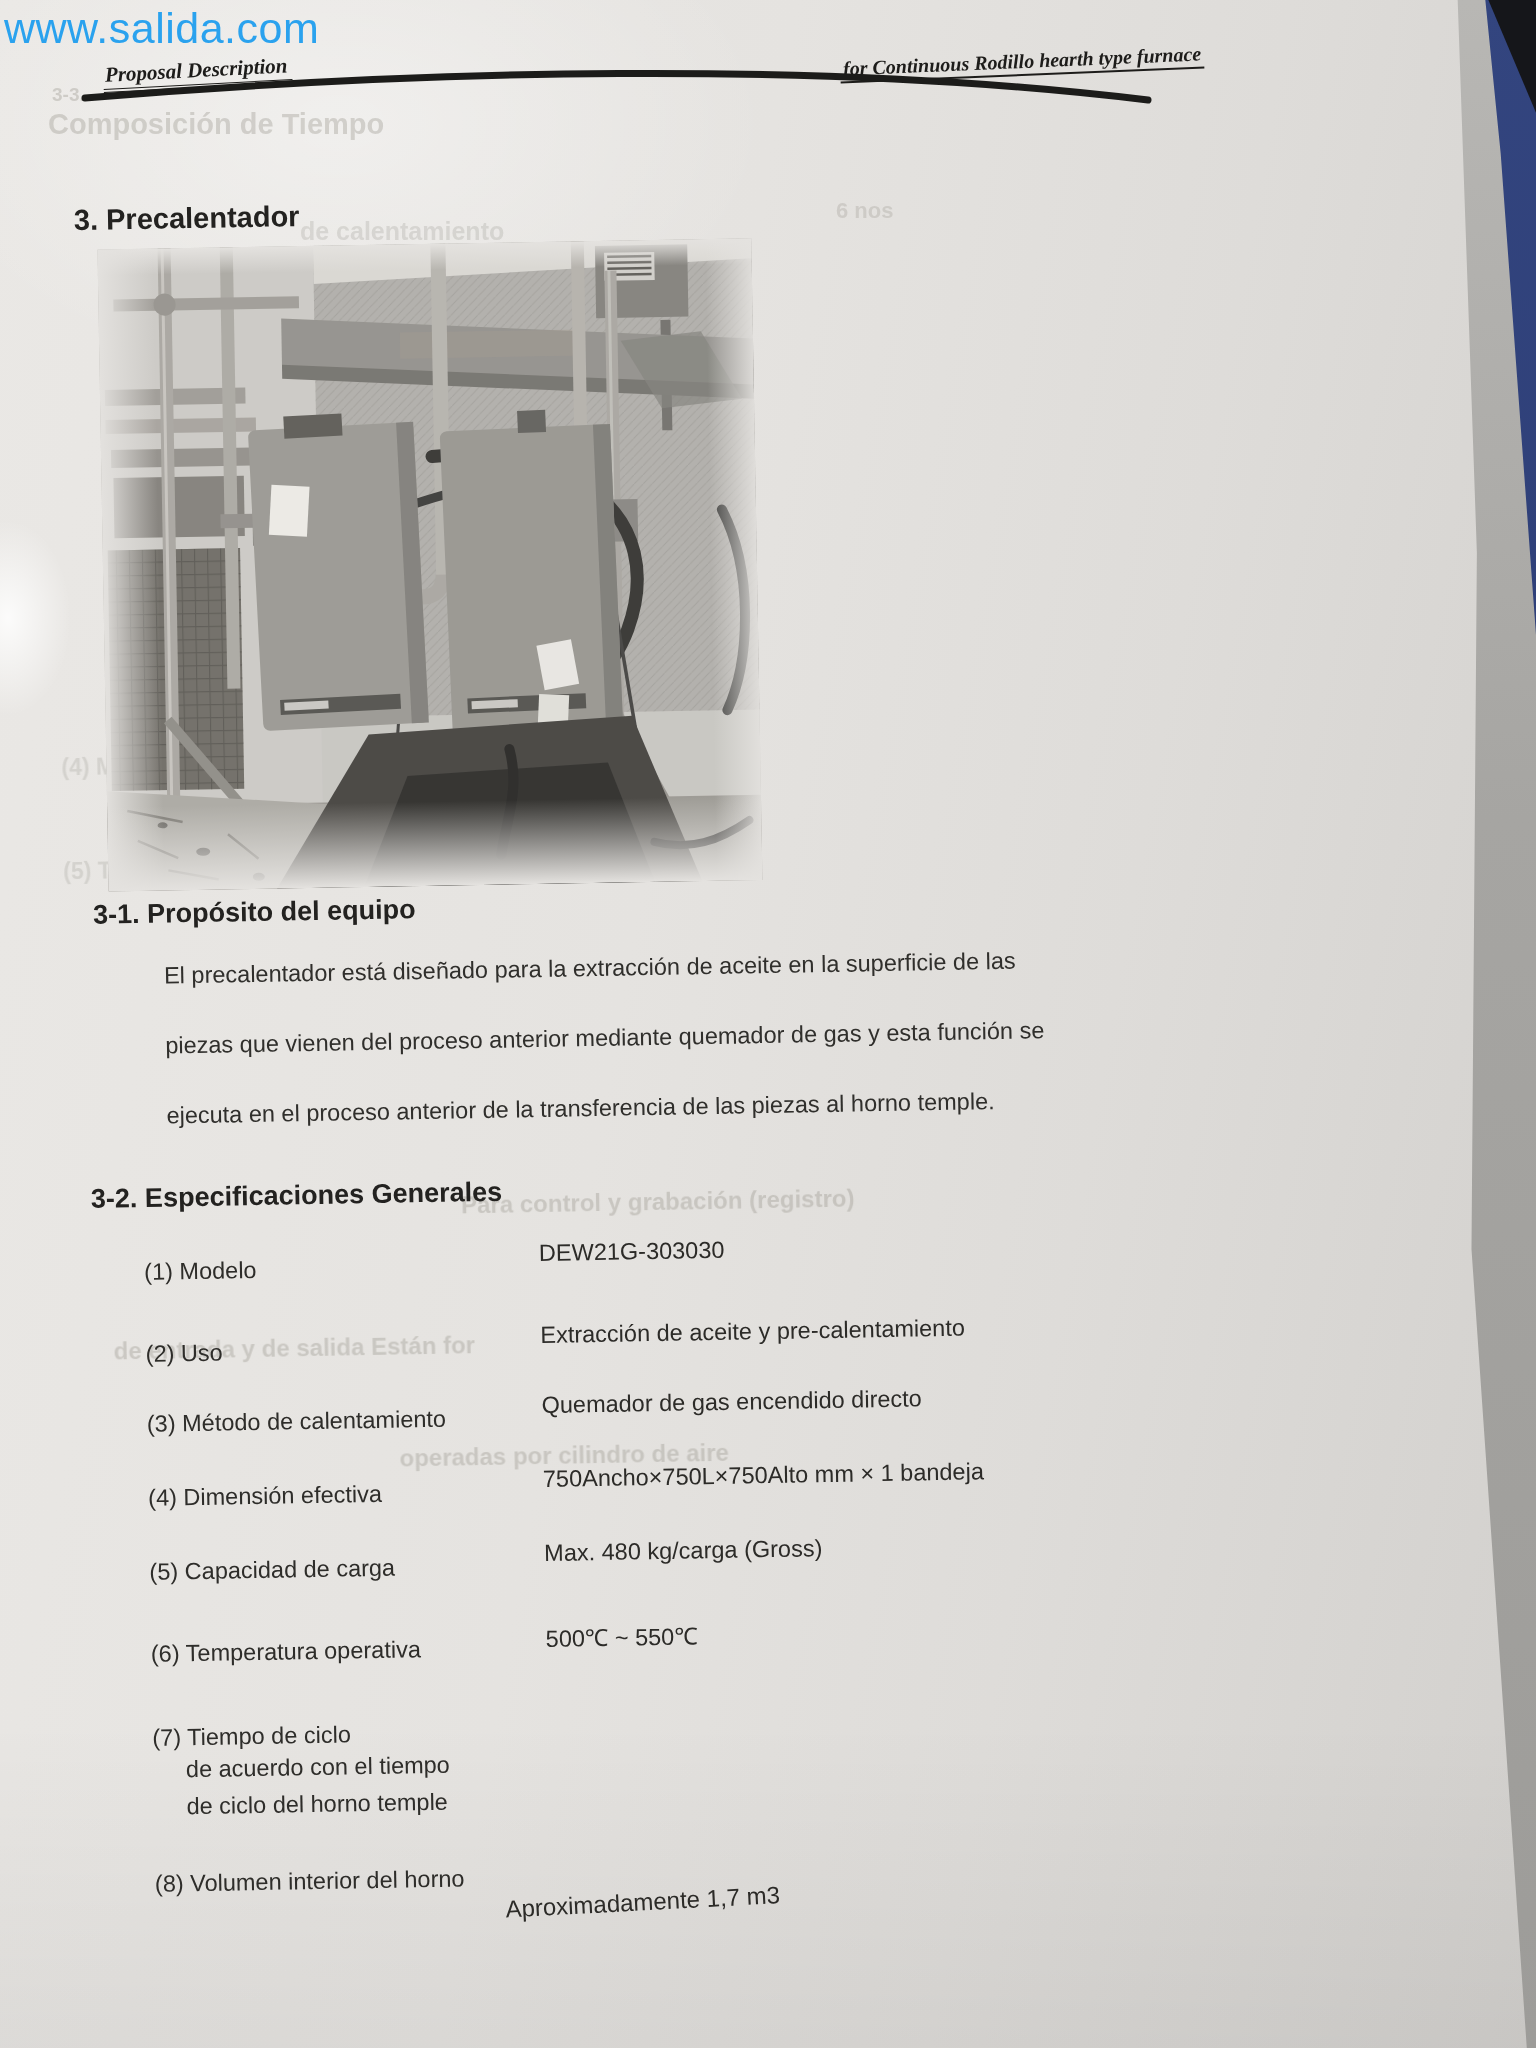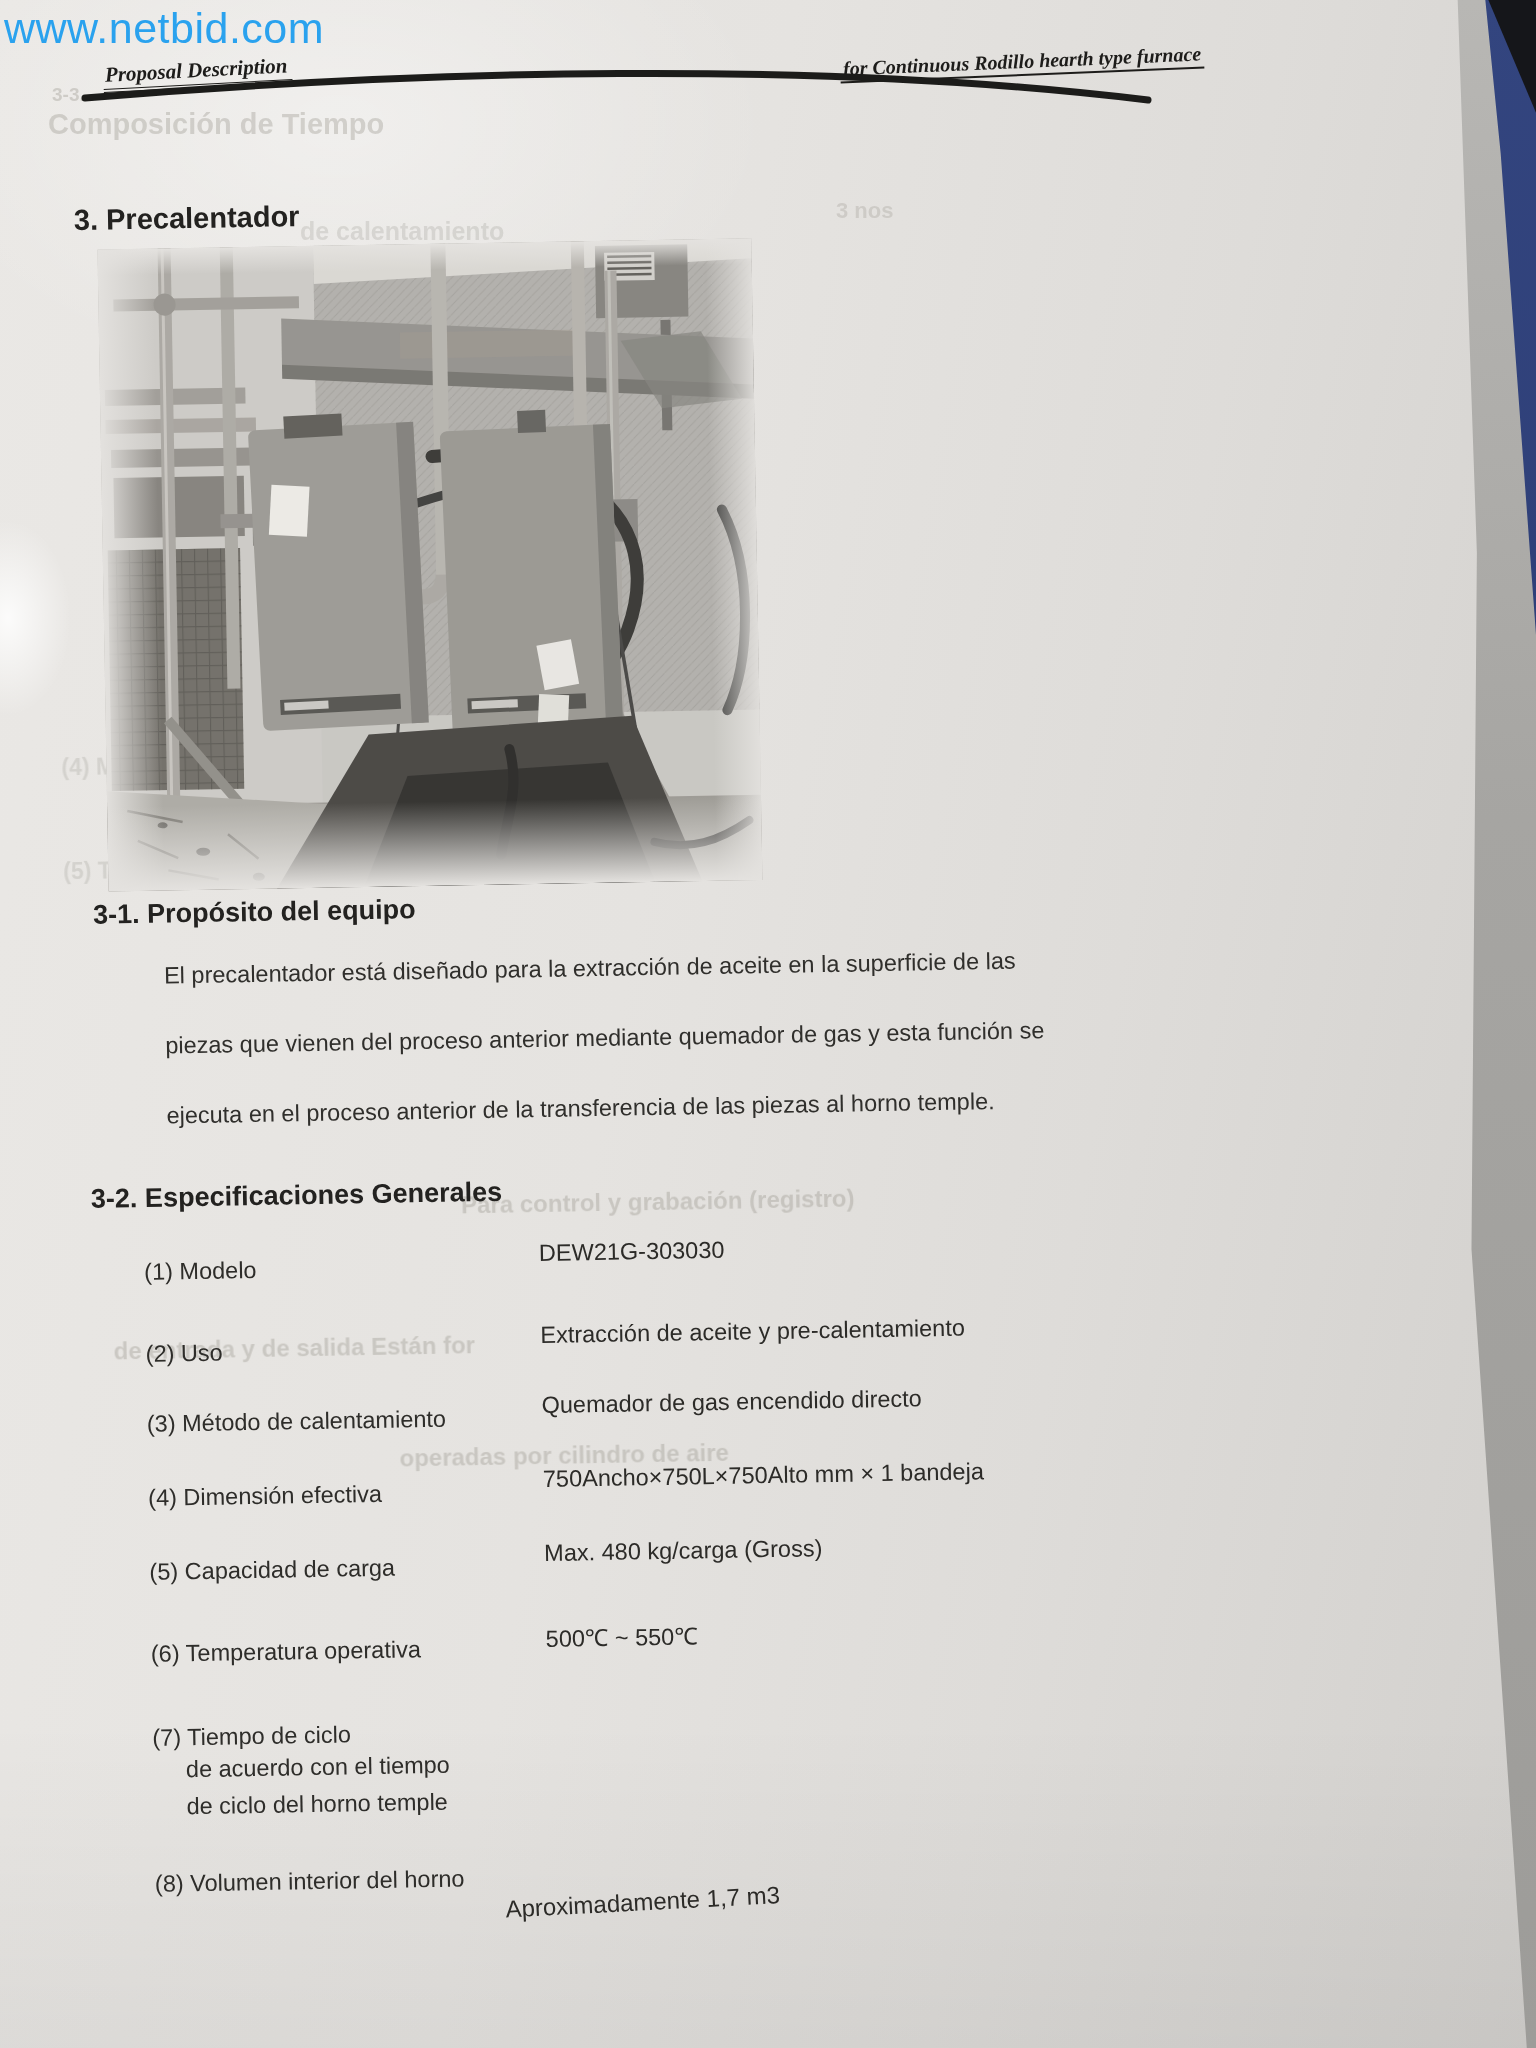--- a/index.html
+++ b/index.html
@@ -55,21 +55,21 @@
   .photo{left:111px;top:238px;width:654px;height:642px;}
 </style>
 </head>
 <body>
 
 <div id="page">
 
   <div class="abs ghost g0">3-3.</div>
   <div class="abs ghost g1">Composición de Tiempo</div>
   <div class="abs ghost g2">de calentamiento</div>
-  <div class="abs ghost g3">3 nos</div>
+  <div class="abs ghost g3">6 nos</div>
 
   <div class="tilt">
 
     <div class="abs ghost g4">Para control y grabación (registro)</div>
     <div class="abs ghost g5">de entrada y de salida    Están for</div>
     <div class="abs ghost g6">operadas por cilindro de aire</div>
     <div class="abs ghost g7">(4) Med</div>
     <div class="abs ghost g8">(5) Tem</div>
 
     <div class="abs sec-title">3. Precalentador</div>
@@ -231,21 +231,21 @@
         <span class="sub">de ciclo del horno temple</span>
       </div>
     </div>
     <div class="spec-row" style="top:1860px">
       <div class="spec-label">(8) Volumen interior del horno</div>
     </div>
     <div class="abs approx">Aproximadamente 1,7 m3</div>
 
   </div>
 
-  <div class="abs watermark">www.netbid.com</div>
+  <div class="abs watermark">www.salida.com</div>
   <div class="abs hdr-left">Proposal Description</div>
   <div class="abs hdr-right">for Continuous Rodillo hearth type furnace</div>
   <svg class="abs hdr-rule" viewBox="0 0 1536 150" xmlns="http://www.w3.org/2000/svg">
     <path d="M85,98 C420,70 820,60 1148,100" stroke="#1c1c1a" stroke-width="7" fill="none" stroke-linecap="round"></path>
   </svg>
 
   <div class="edge-gray"></div>
   <div class="edge-blue"></div>
   <div class="edge-black"></div>
 

